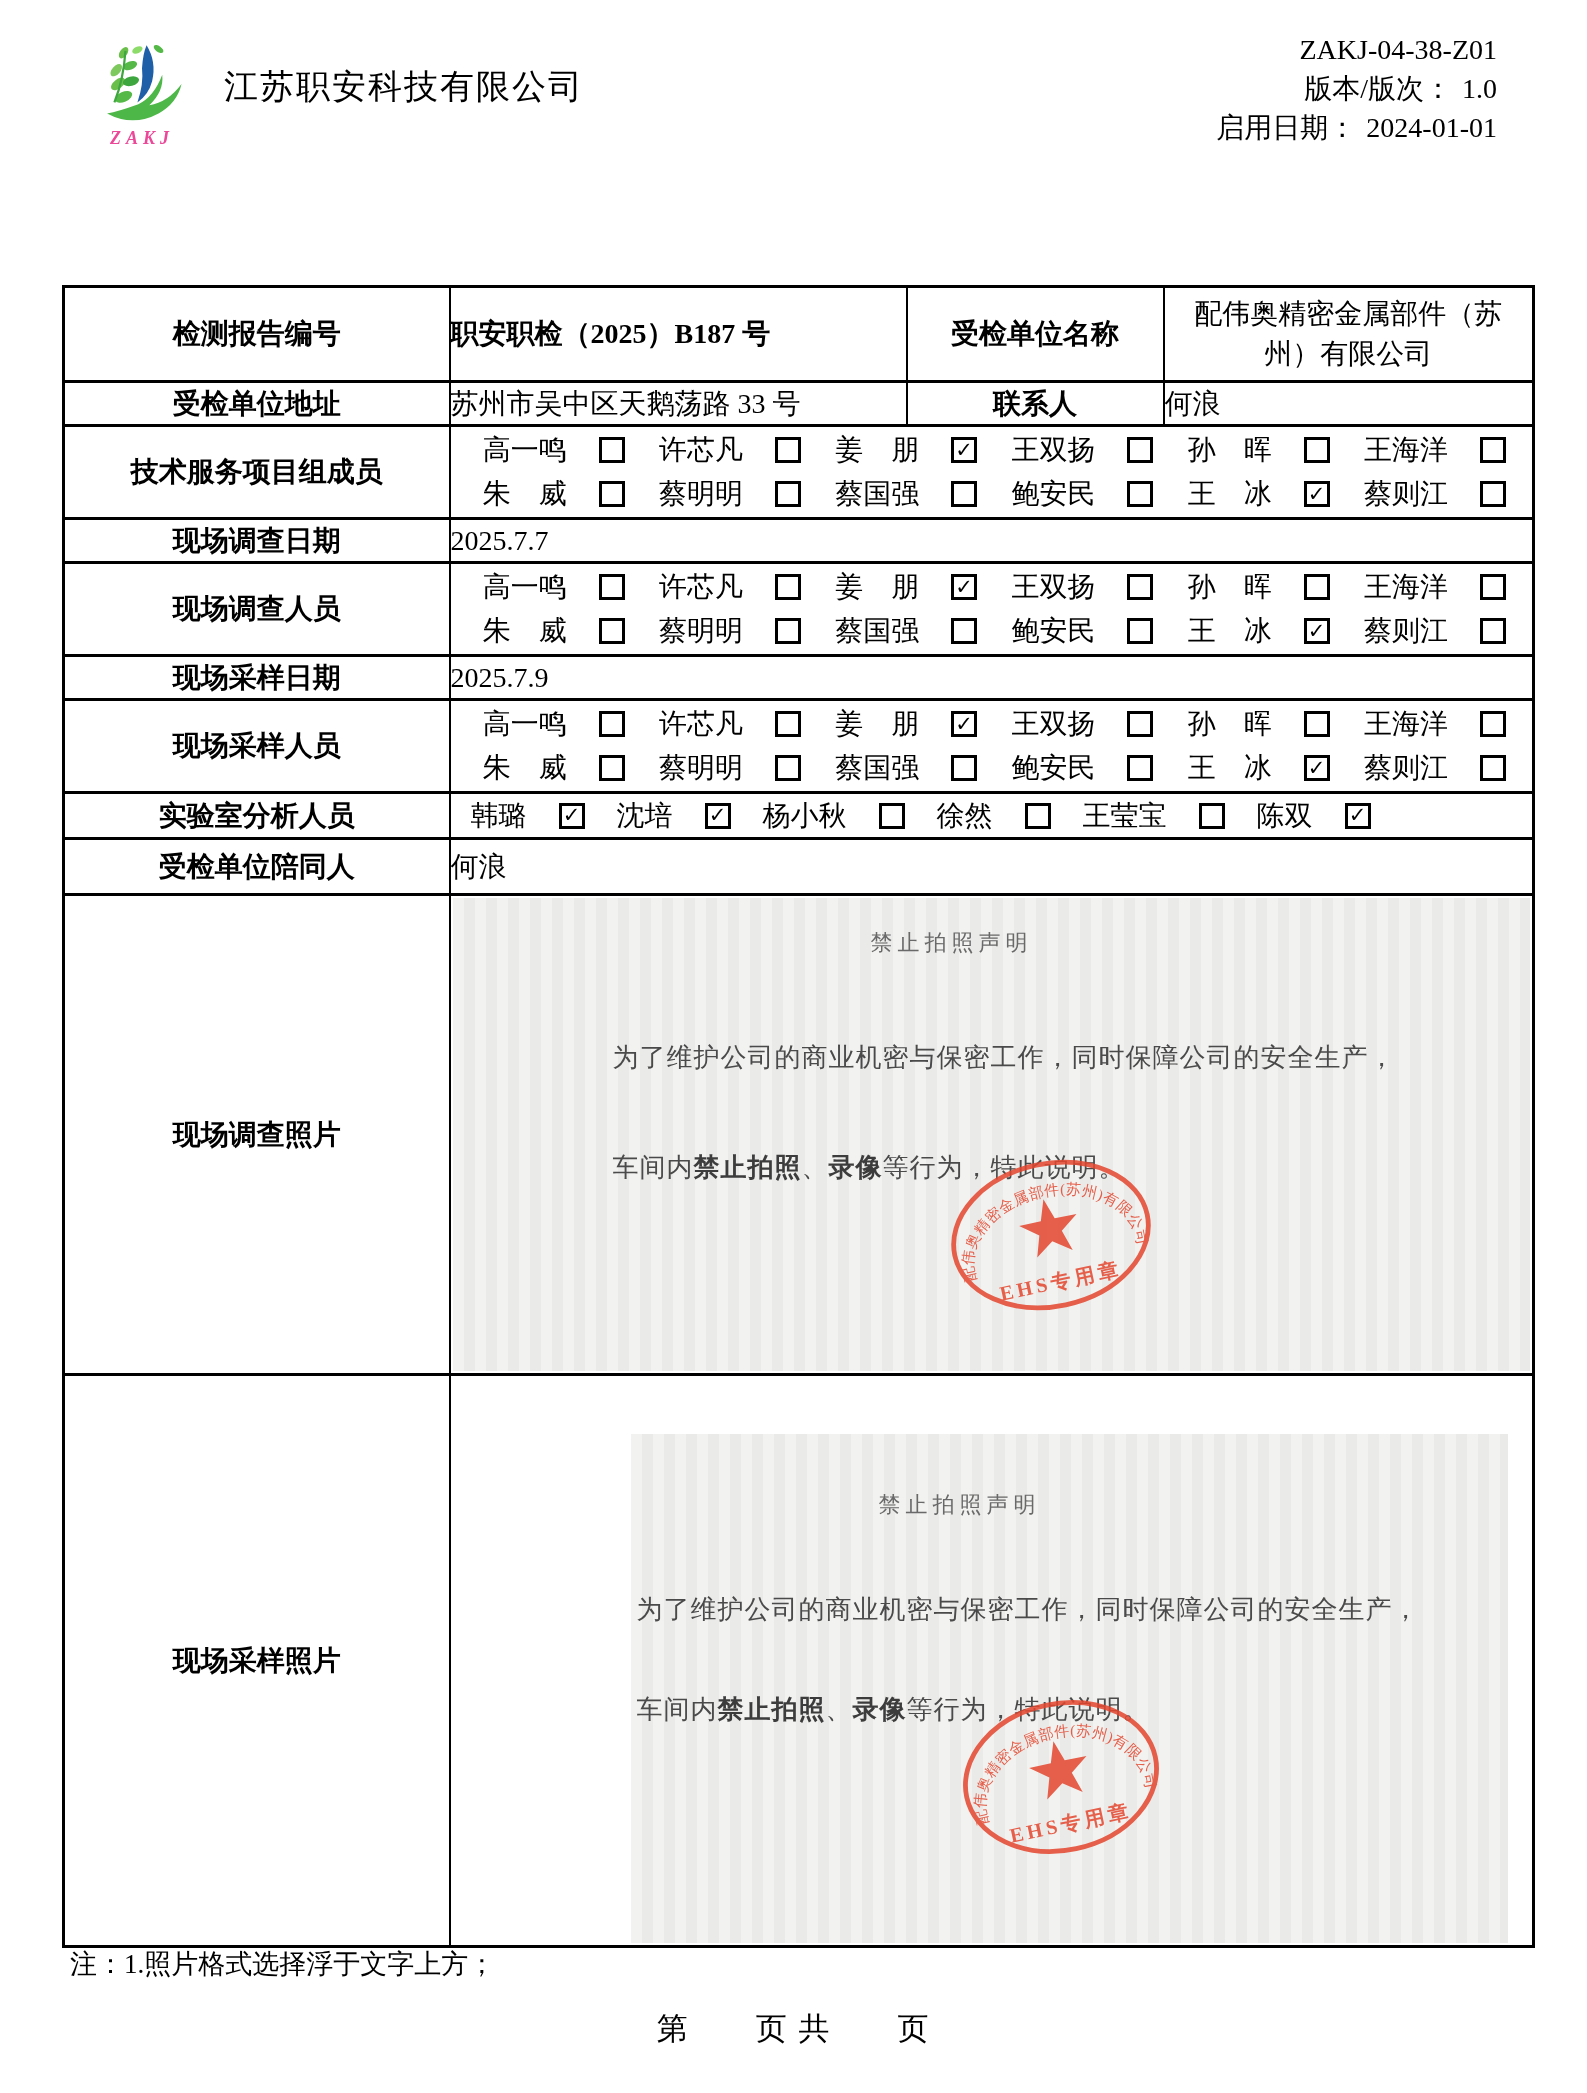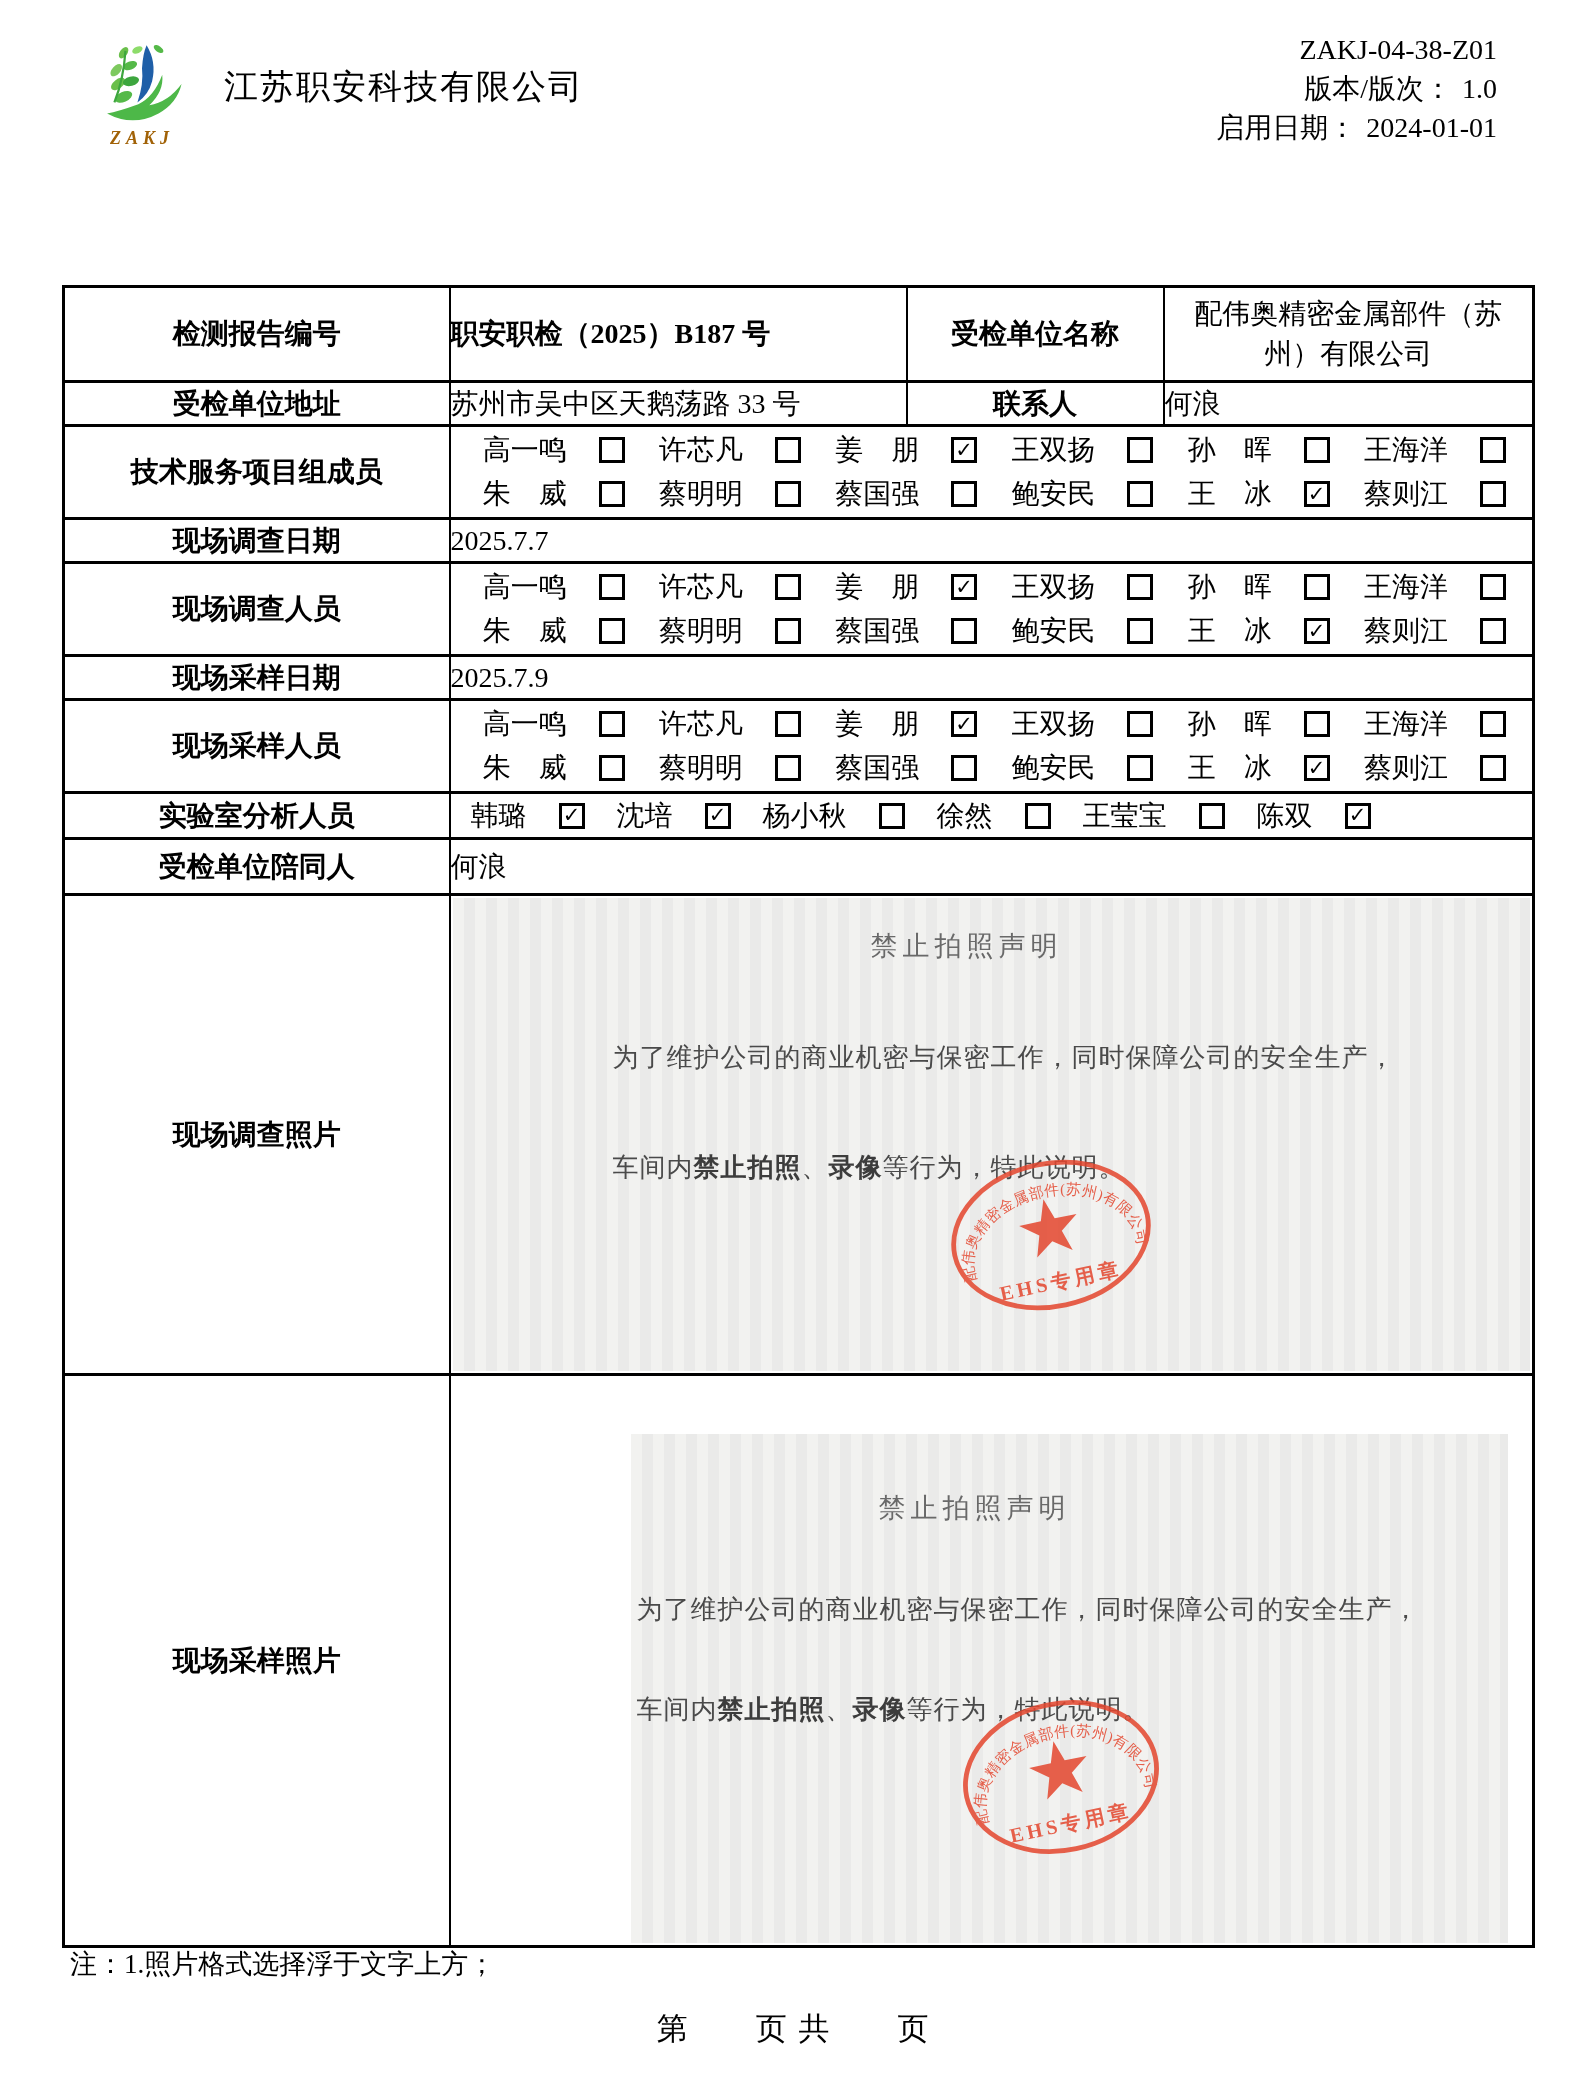--- a/index.html
+++ b/index.html
@@ -9,21 +9,21 @@
     margin:0 auto;
     background:#fff;
     font-family:"Liberation Serif","DejaVu Serif",serif;
     color:#000;
     overflow:hidden;
   }
   
   .logo{position:absolute;left:88px;top:38px;width:108px;text-align:center;}
   .logo svg{width:104px;height:92px;display:block;margin:0 auto;}
   .logo-text{font-family:"Liberation Serif",serif;font-style:italic;font-weight:bold;
-    color:#a16207;font-size:18px;letter-spacing:5px;margin-top:-2px;}
+    color:#ec4899;font-size:18px;letter-spacing:5px;margin-top:-2px;}
   .company-name{position:absolute;left:224px;top:64px;font-size:34px;letter-spacing:2px;}
   .doc-meta{position:absolute;right:90px;top:30px;text-align:right;font-size:28px;line-height:39px;}
   .doc-meta .val{margin-left:10px;}
   
   .page-title{position:absolute;left:0;top:212px;width:100%;text-align:center;
     font-size:44px;font-weight:bold;letter-spacing:3px;}
   
   table.info{position:absolute;left:62px;top:285px;width:1470px;border-collapse:collapse;
     table-layout:fixed;font-size:28px;}
   table.info{border:3px solid #000;}
@@ -42,21 +42,21 @@
     width:20px;height:20px;border:3px solid #000;margin-left:4px;
     font-size:21px;font-weight:bold;line-height:1;box-sizing:content-box;
     font-family:"DejaVu Sans",sans-serif;}
   .lab-row{display:flex;align-items:center;padding-left:14px;gap:26px;height:100%;}
   
   td.photo-cell{position:relative;}
   .photo-paper{position:absolute;
     background:repeating-linear-gradient(90deg,rgba(0,0,0,0.018) 0 11px,rgba(0,0,0,0.05) 11px 22px),#f7f7f5;}
   .photo1{left:2px;right:2px;top:2px;bottom:2px;}
   .photo2{left:180px;right:24px;top:58px;bottom:2px;}
-  .notice-title{position:absolute;font-size:27px;color:#696969;letter-spacing:5px;white-space:nowrap;text-align:center;}
+  .notice-title{position:absolute;font-size:22px;color:#696969;letter-spacing:5px;white-space:nowrap;text-align:center;}
   .notice-line{position:absolute;font-size:26px;color:#4a4a4a;letter-spacing:1px;white-space:nowrap;}
   .notice-line b{font-weight:bold;color:#3c3c3c;}
   .photo1 .notice-title{left:418px;top:30px;}
   .photo1 .l1{left:160px;top:142px;}
   .photo1 .l2{left:160px;top:252px;}
   .photo2 .notice-title{left:248px;top:56px;}
   .photo2 .l1{left:6px;top:158px;}
   .photo2 .l2{left:6px;top:258px;}
   .stamp{position:absolute;width:216px;height:162px;opacity:0.85;}
   .photo1 .stamp{left:490px;top:256px;}

